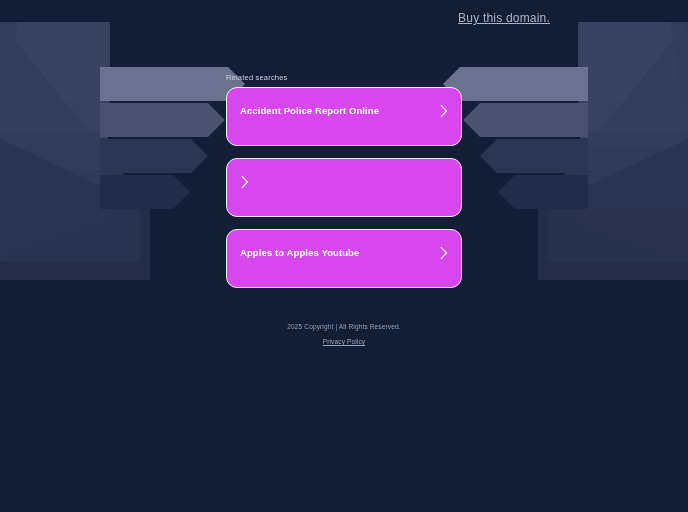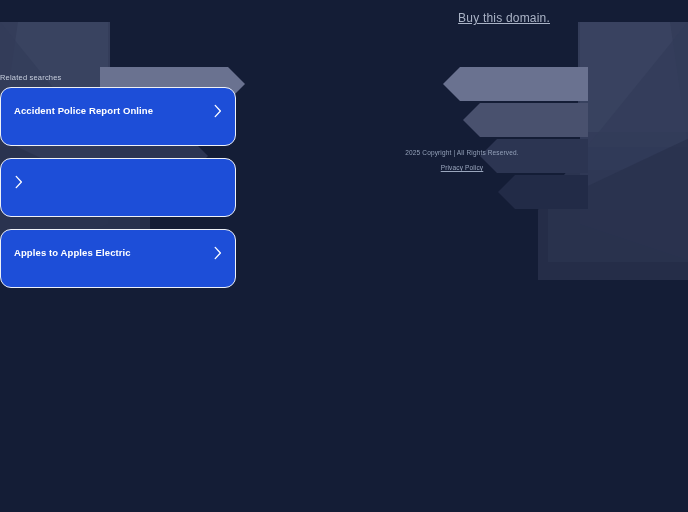--- a/index.html
+++ b/index.html
@@ -111,41 +111,41 @@
     text-align: center;
   }
 
   
   #content {
     position: absolute;
     left: 0; right: 0;
     top: 0;
     z-index: 5;
     display: flex;
-    flex-direction: row;
+    flex-direction: column;
     align-items: center;
   }
 
   #related-wrap { width: 236px; }
 
   #related-label {
     font-size: 7.5px;
     color: #c7cedd;
     margin: 73px 0 5px 0;
     padding-left: 0px;
     letter-spacing: .2px;
   }
 
   .search-card {
     position: relative;
     box-sizing: border-box;
     width: 236px;
     height: 59px;
     margin-bottom: 12px;
-    background: #1d4ed8;
+    background: #d946ef;
     border: 1.3px solid #eef1f7;
     border-radius: 11px;
     display: flex;
     align-items: center;
     padding: 0 12px 12px 13px;
     cursor: pointer;
   }
   .search-card .card-title {
     flex: 1 1 auto;
     font-size: 9.5px;
@@ -234,21 +234,21 @@
 
       <div class="search-card">
         <span class="chev">
           <svg width="10" height="14" viewBox="0 0 10 14" fill="none">
             <path d="M2.2 1.4 L7.4 7 L2.2 12.6" stroke="#ffffff" stroke-width="1.3" stroke-linecap="round" stroke-linejoin="round" fill="none"></path>
           </svg>
         </span>
       </div>
 
       <div class="search-card">
-        <span class="card-title">Apples to Apples Electric</span>
+        <span class="card-title">Apples to Apples Youtube</span>
         <span class="chev">
           <svg width="10" height="14" viewBox="0 0 10 14" fill="none">
             <path d="M2.2 1.4 L7.4 7 L2.2 12.6" stroke="#ffffff" stroke-width="1.3" stroke-linecap="round" stroke-linejoin="round" fill="none"></path>
           </svg>
         </span>
       </div>
 
     </div>
 
     <div id="footer">

